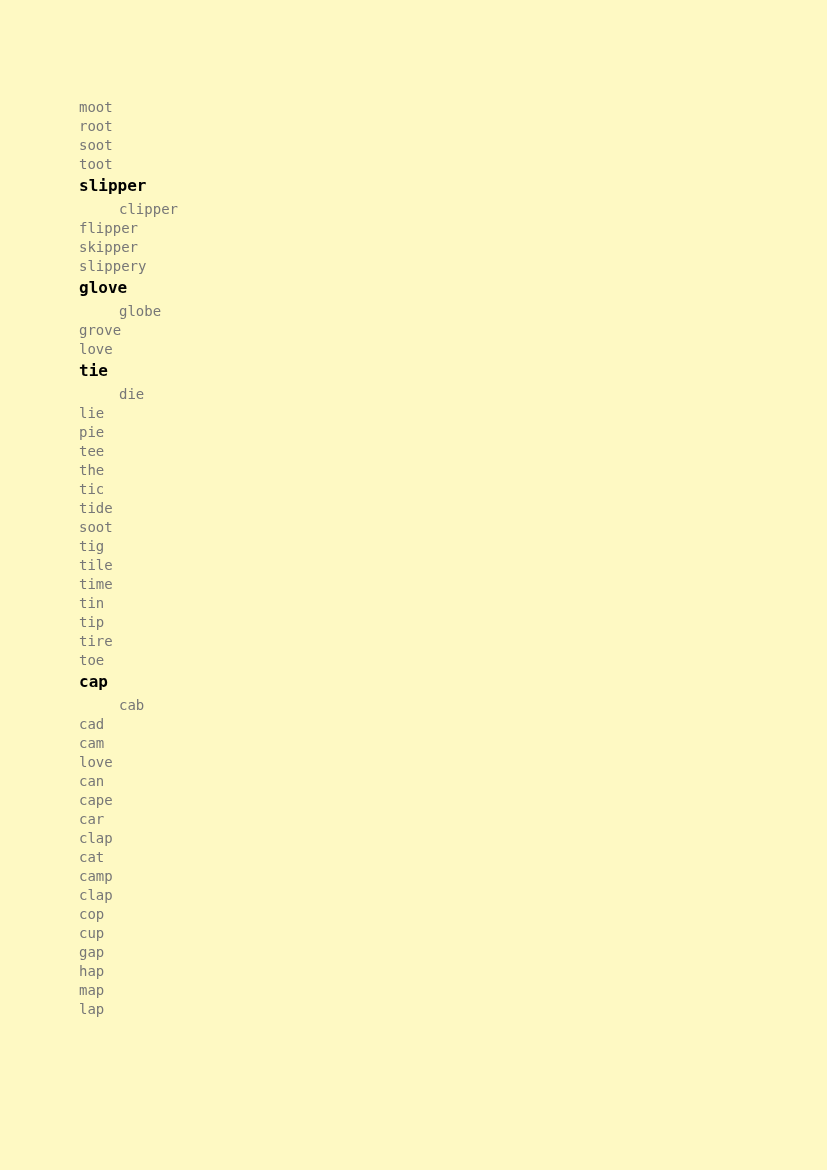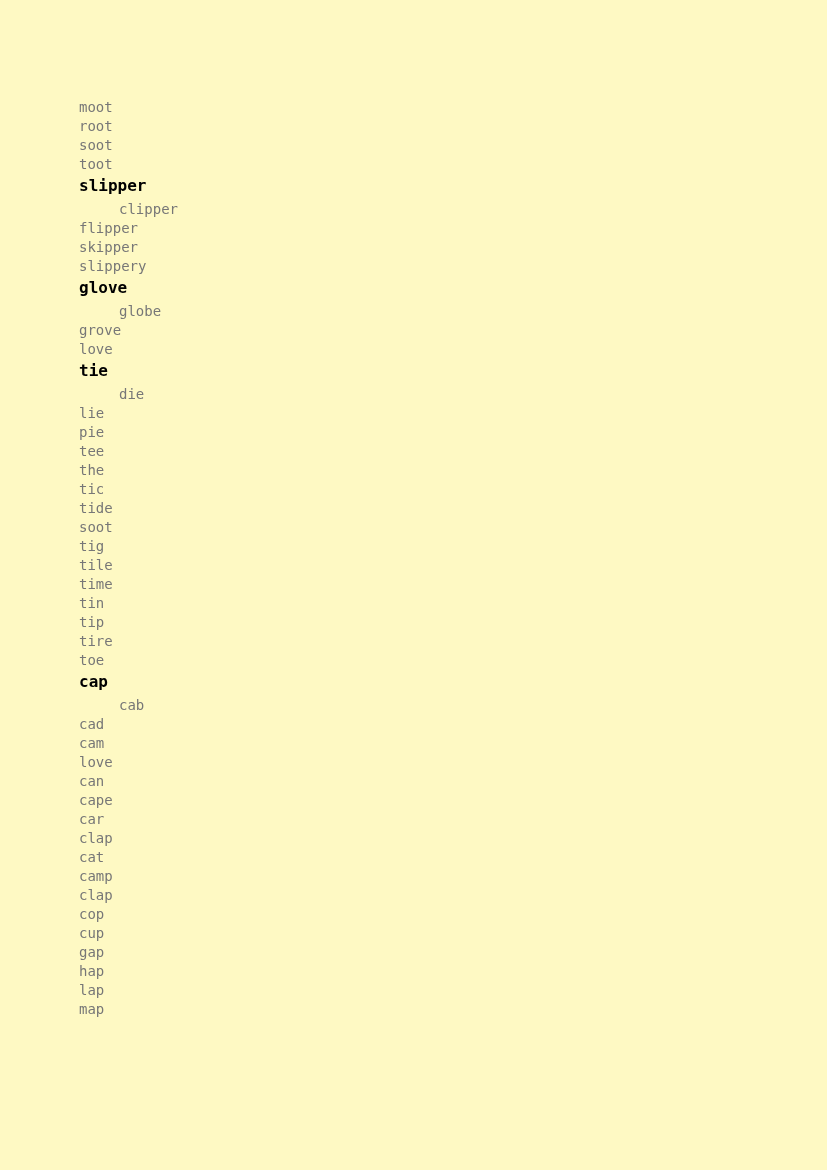--- a/index.html
+++ b/index.html
@@ -216,21 +216,21 @@
           <li>
             <span class="rhyme">cup</span>
           </li>
           <li>
             <span class="rhyme">gap</span>
           </li>
           <li>
             <span class="rhyme">hap</span>
           </li>
           <li>
+            <span class="rhyme">map</span>
+          </li>
+          <li>
             <span class="rhyme">lap</span>
-          </li>
-          <li>
-            <span class="rhyme">map</span>
           </li>
         </ul>
       </div>
     </div>
 </div>
 
 </body></html>

